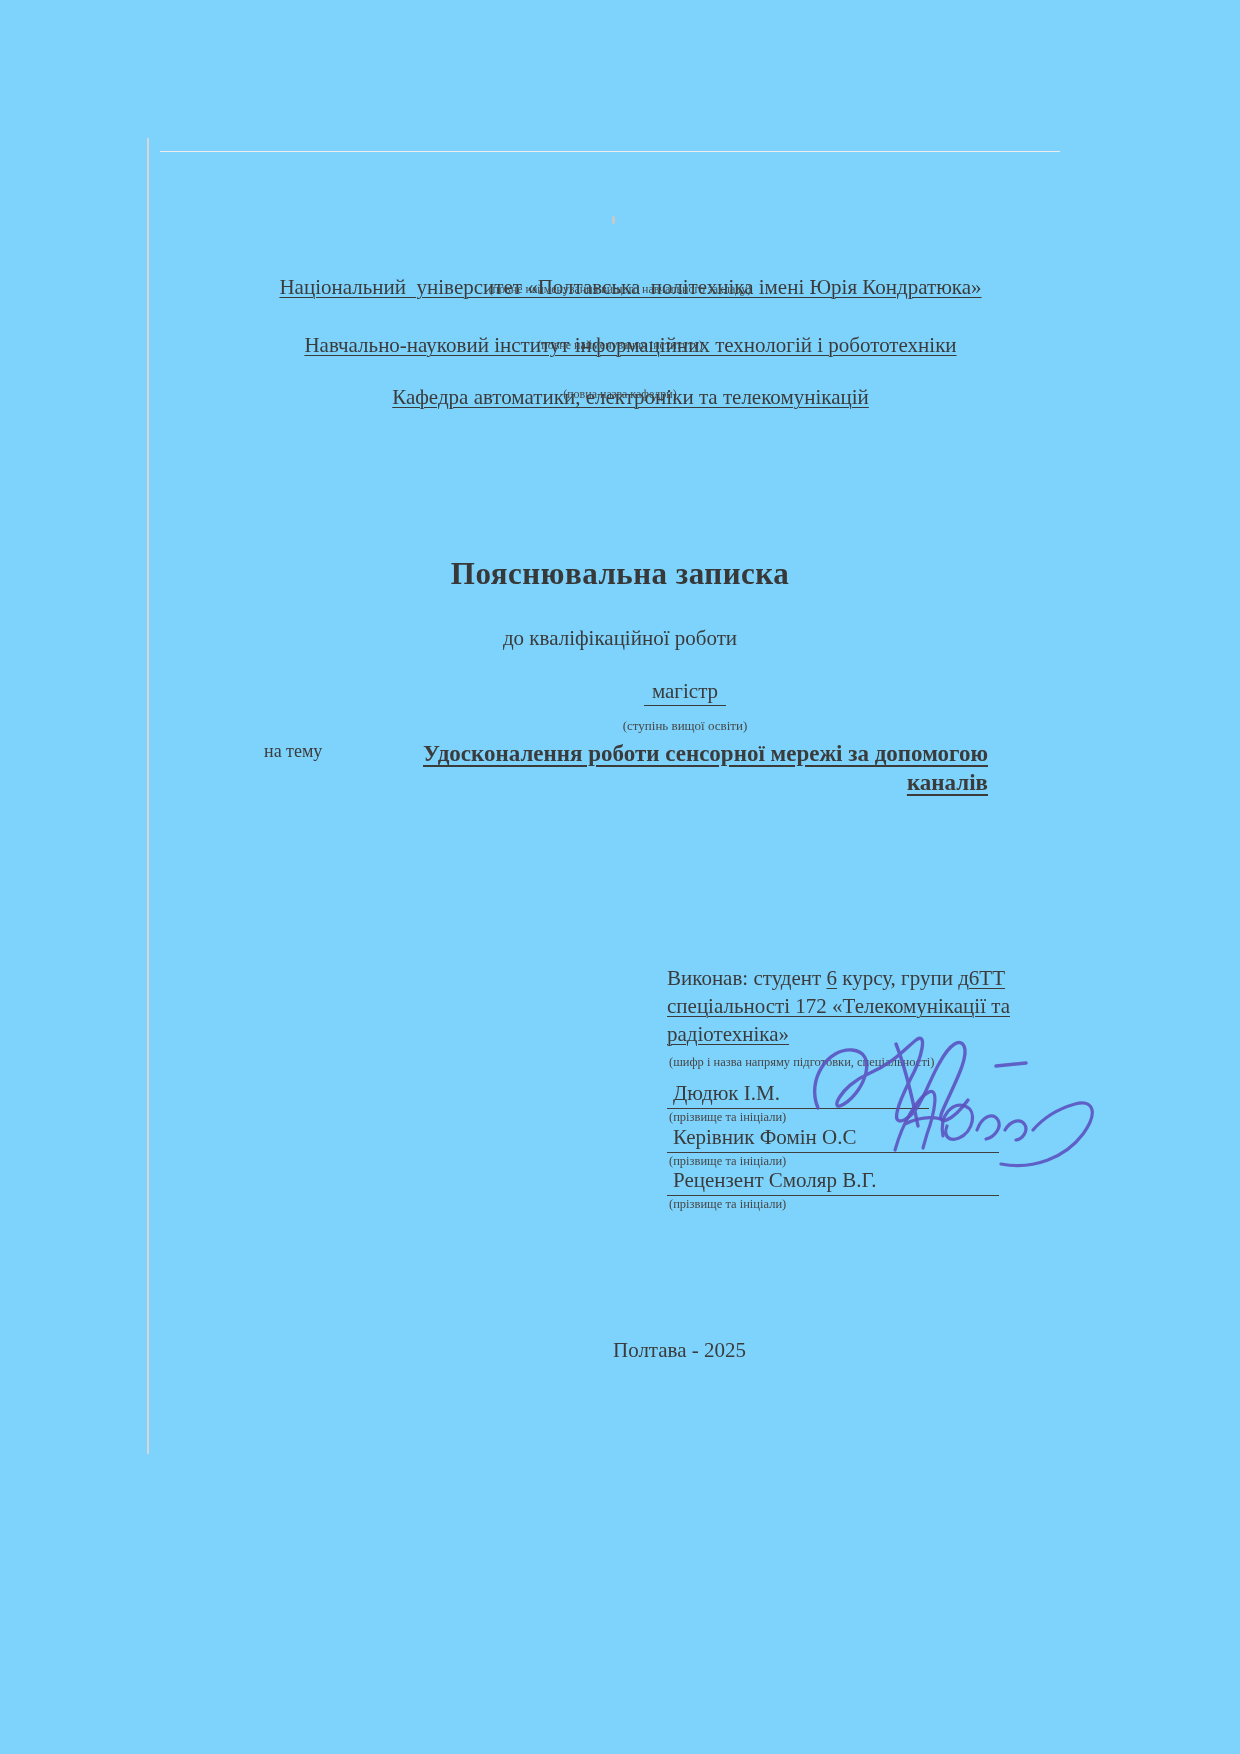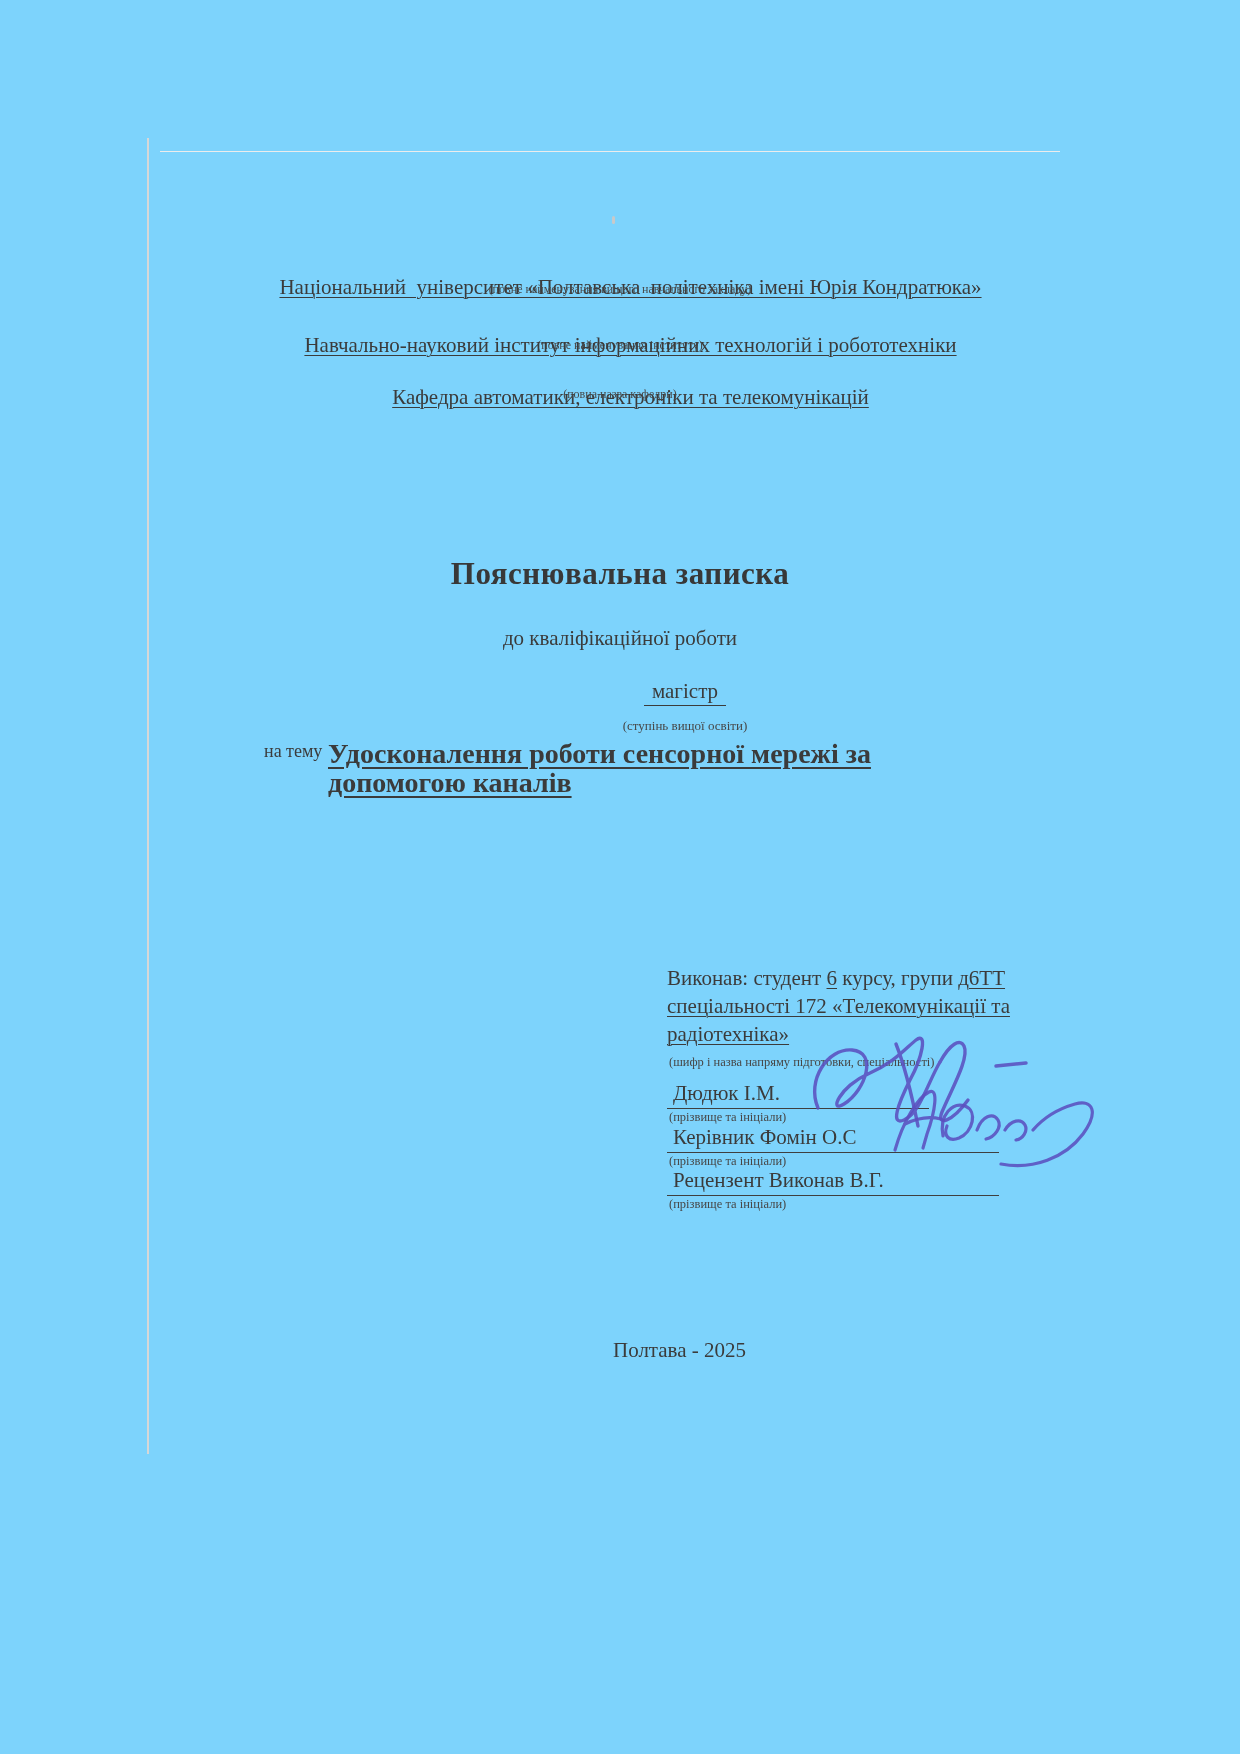--- a/index.html
+++ b/index.html
@@ -68,23 +68,23 @@
   .degree {
     font-size: 21px;
     display: inline-block;
     padding: 0 8px 1px 8px;
     border-bottom: 1.5px solid #3b3b3b;
   }
   .degree-cap { font-size: 13px; margin-top: 12px; }
 
   .topic-label { font-size: 18px; left: 264px; top: 741px; }
   .topic {
-    left: 328px; top: 739px; width: 648px;
-    text-align: left;
-    font-size: 28px;
+    left: 340px; top: 739px; width: 648px;
+    text-align: right;
+    font-size: 23px;
     font-weight: bold;
     line-height: 29px;
   }
   .topic .tline {
     text-decoration: underline;
     text-underline-offset: 4px;
     text-decoration-thickness: 1.5px;
   }
 
   .exec-line { left: 667px; font-size: 21px; white-space: pre; }
@@ -168,18 +168,18 @@
     <g fill="none" stroke="#5b51c0" stroke-width="3.2" stroke-linecap="round" opacity="0.88">
       <path d="M10,72 C18,44 32,20 44,14 C54,9 50,34 42,56 L38,70"></path>
       <path d="M20,46 C32,40 44,38 56,41"></path>
       <path d="M58,58 C54,36 68,24 80,28 C93,33 88,54 74,60 C64,64 58,58 62,48"></path>
       <path d="M92,52 C97,38 108,34 113,42 C117,49 110,59 101,61"></path>
       <path d="M120,52 C126,42 136,40 140,47 C143,53 138,61 131,62"></path>
       <path d="M148,52 C160,38 176,30 190,26 C208,21 214,34 198,56 C180,80 148,92 116,86"></path>
     </g>
   </svg>
 
-  <div class="abs sig-row" style="top:1168px;width:326px">Рецензент Виконав В.Г.</div>
+  <div class="abs sig-row" style="top:1168px;width:326px">Рецензент Смоляр В.Г.</div>
   <div class="abs exec-cap" style="top:1197px">(прізвище та ініціали)</div>
 
   <div class="abs footer-line">Полтава - 2025</div>
 
 </div>
 
 </body></html>

